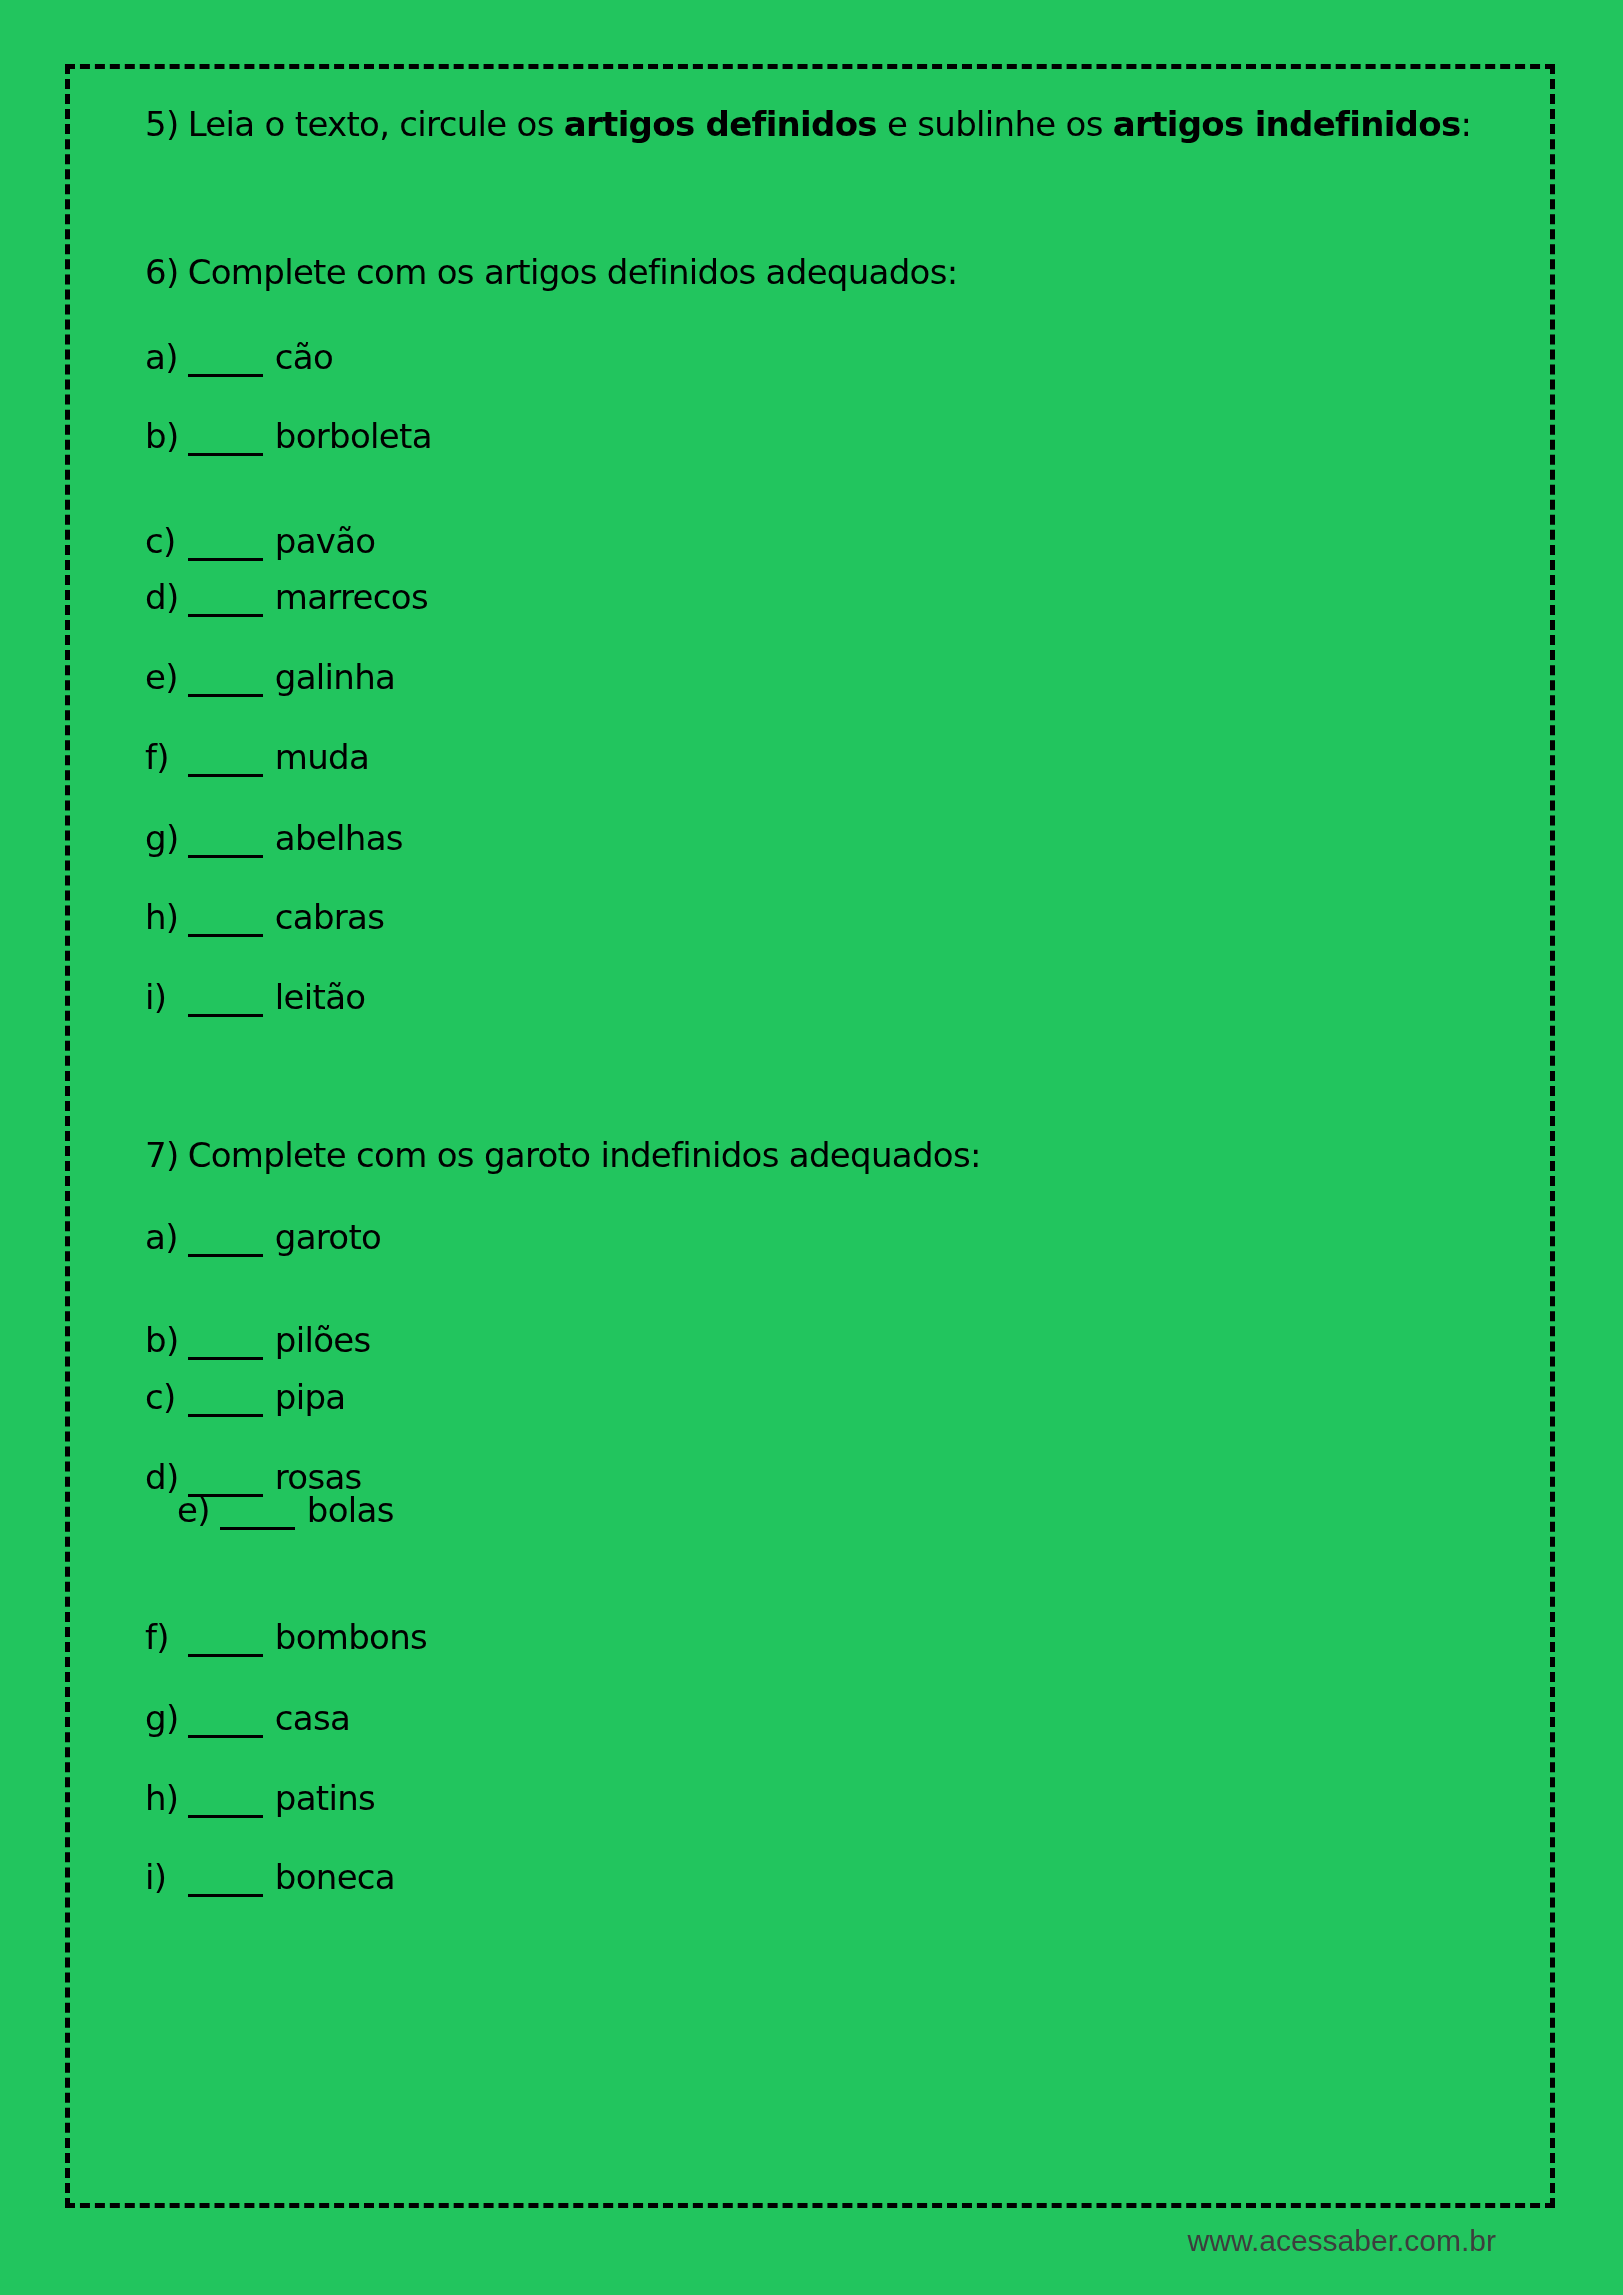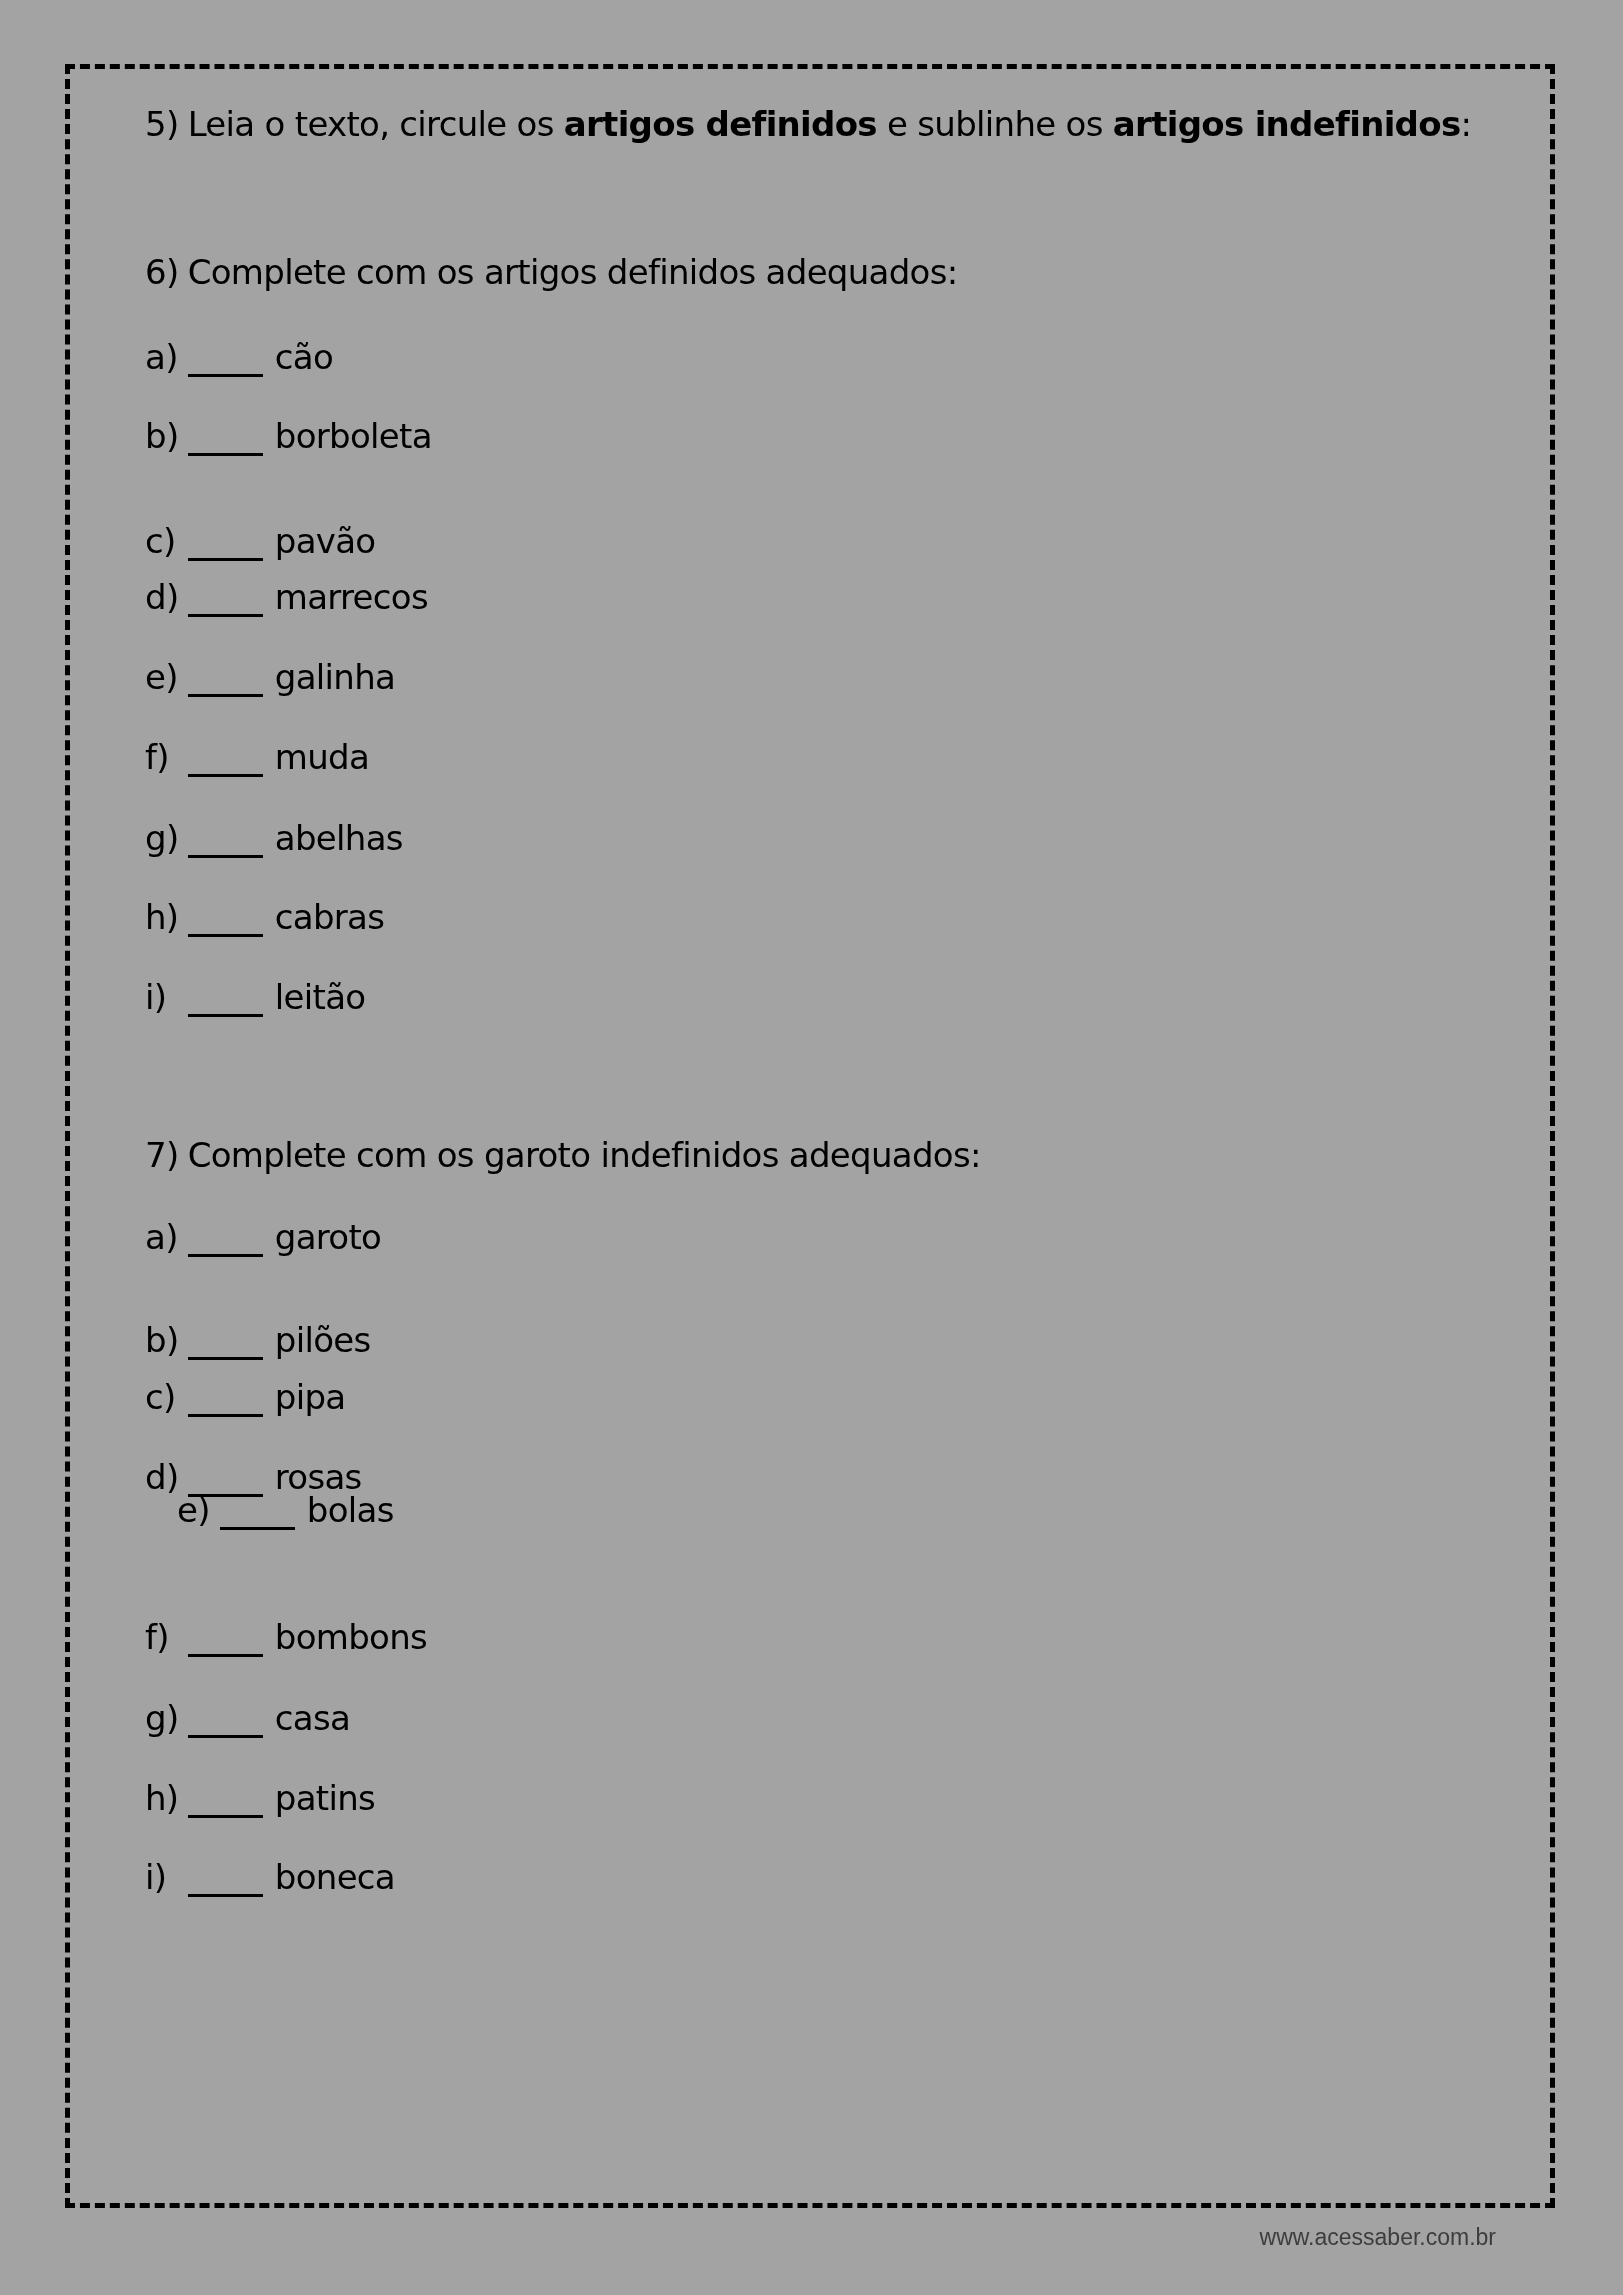--- a/index.html
+++ b/index.html
@@ -4,21 +4,21 @@
 <style>
   html, body {
     margin: 0;
     padding: 0;
     background: #ffffff;
   }
   .page {
     position: relative;
     width: 1623px;
     height: 2295px;
-    background: #a3a3a3;
+    background: #22c55e;
     font-family: "DejaVu Sans", sans-serif;
     color: #000000;
     overflow: hidden;
   }
   .worksheet-border {
     position: absolute;
     left: 65px;
     top: 64px;
     width: 1490px;
     height: 2144px;
@@ -48,21 +48,21 @@
     height: 26px;
     border-bottom: 3.3px solid #000000;
     vertical-align: -7.9px;
     margin-right: 11.8px;
   }
   .footer-url {
     position: absolute;
     top: 2224px;
     right: 127px;
     font-family: "Liberation Sans", sans-serif;
-    font-size: 23px;
+    font-size: 30px;
     color: #3d3d3d;
     letter-spacing: 0;
   }
   
   #q5-heading { top: 107px; }
   #q6-heading { top: 255px; }
   #q7-heading { top: 1138px; }
   .q6-row-0 { top: 340px; }
   .q6-row-1 { top: 419px; }
   .q6-row-2 { top: 524px; }

